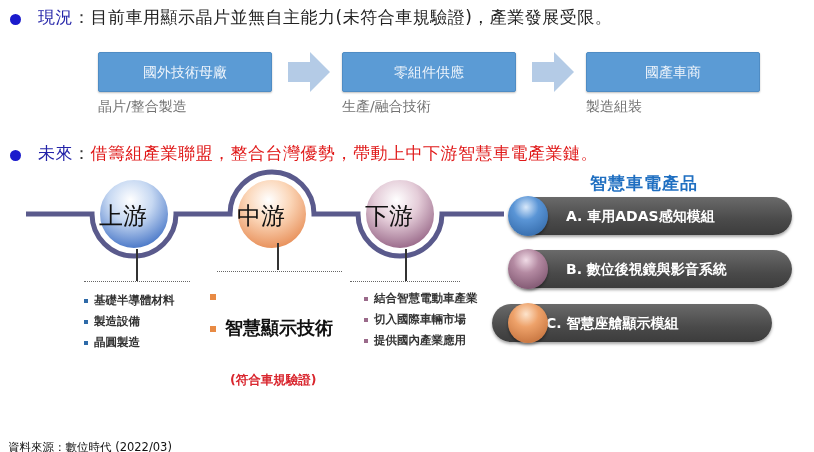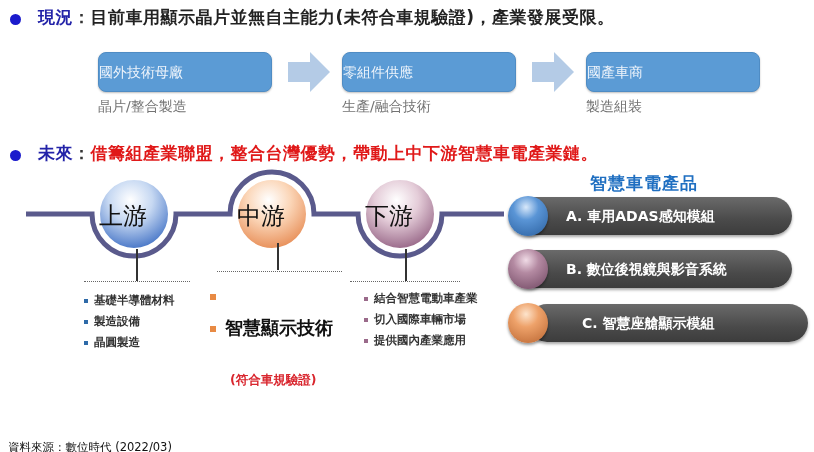--- a/index.html
+++ b/index.html
@@ -1,28 +1,28 @@
 <!DOCTYPE html>
 <html><head>
 <meta charset="utf-8">
 <style>
   html, body { margin: 0; padding: 0; background: #ffffff; }
   body { width: 814px; height: 452px; position: relative; overflow: hidden;
          font-family: "DejaVu Sans", "Liberation Sans", sans-serif; color: #222; }
   .abs { position: absolute; }
 
   .bullet-dot { width: 11px; height: 11px; border-radius: 50%; background: #1a1acc; }
-  .head-line { font-size: 17px; font-weight: bold; white-space: nowrap; letter-spacing: 0.5px; }
+  .head-line { font-size: 17px; font-weight: normal; white-space: nowrap; letter-spacing: 0.5px; }
   .head-key { color: #2323a8; }
   .head-colon { color: #333; }
   .head-rest-dark { color: #222; }
   .head-rest-red { color: #e01919; }
 
-  .flow-box { background: #5b9bd5; color: #eef4fb; font-size: 14px; 
-              line-height: 38px; border-radius: 8px; box-shadow: 0 1px 2px rgba(0,0,0,0.25);
+  .flow-box { background: #5b9bd5; color: #eef4fb; font-size: 14px; text-align: center;
+              line-height: 38px; border-radius: 2px; box-shadow: 0 1px 2px rgba(0,0,0,0.25);
               border: 1px solid #4f8cc4; }
   .flow-cap { font-size: 14px; color: #737373; text-align: left; }
 
   .stage-label { font-size: 24px; color: #111; }
   .product-title { font-size: 17px; font-weight: bold; color: #1f6fc1; letter-spacing: 1px; }
   .pill { background: linear-gradient(#6a6a6a, #4a4a4a 60%, #3c3c3c); border-radius: 20px;
           color: #fff; font-size: 14px; font-weight: bold; box-shadow: 0 2px 3px rgba(0,0,0,0.35);
           padding-left: 54px; line-height: 38px; box-sizing: border-box; }
   .ball { width: 40px; height: 40px; border-radius: 50%; box-shadow: 0 2px 3px rgba(0,0,0,0.4); }
 
@@ -117,16 +117,16 @@
 </div>
 
 <div class="abs product-title" style="left:590px; top:172px;">智慧車電產品</div>
 
 <div class="abs pill" style="left:512px; top:197px; width:280px; height:38px;">A. 車用ADAS感知模組</div>
 <div class="abs ball" style="left:508px; top:196px; background: radial-gradient(circle at 45% 28%, #d8e8fa 0%, #5a95d6 35%, #2a5f9e 100%);"></div>
 
 <div class="abs pill" style="left:512px; top:250px; width:280px; height:38px;">B. 數位後視鏡與影音系統</div>
 <div class="abs ball" style="left:508px; top:249px; background: radial-gradient(circle at 45% 28%, #f0dbe6 0%, #b48aa2 35%, #6e4560 100%);"></div>
 
-<div class="abs pill" style="left:528px; top:304px; width:280px; height:38px;">C. 智慧座艙顯示模組</div>
+<div class="abs pill" style="left:492px; top:304px; width:280px; height:38px;">C. 智慧座艙顯示模組</div>
 <div class="abs ball" style="left:508px; top:303px; background: radial-gradient(circle at 45% 28%, #fde4cc 0%, #eea26a 35%, #b86430 100%);"></div>
 
 <div class="abs source" style="left:8px; top:440px;">資料來源：數位時代 (2022/03)</div>
 
 </body></html>

